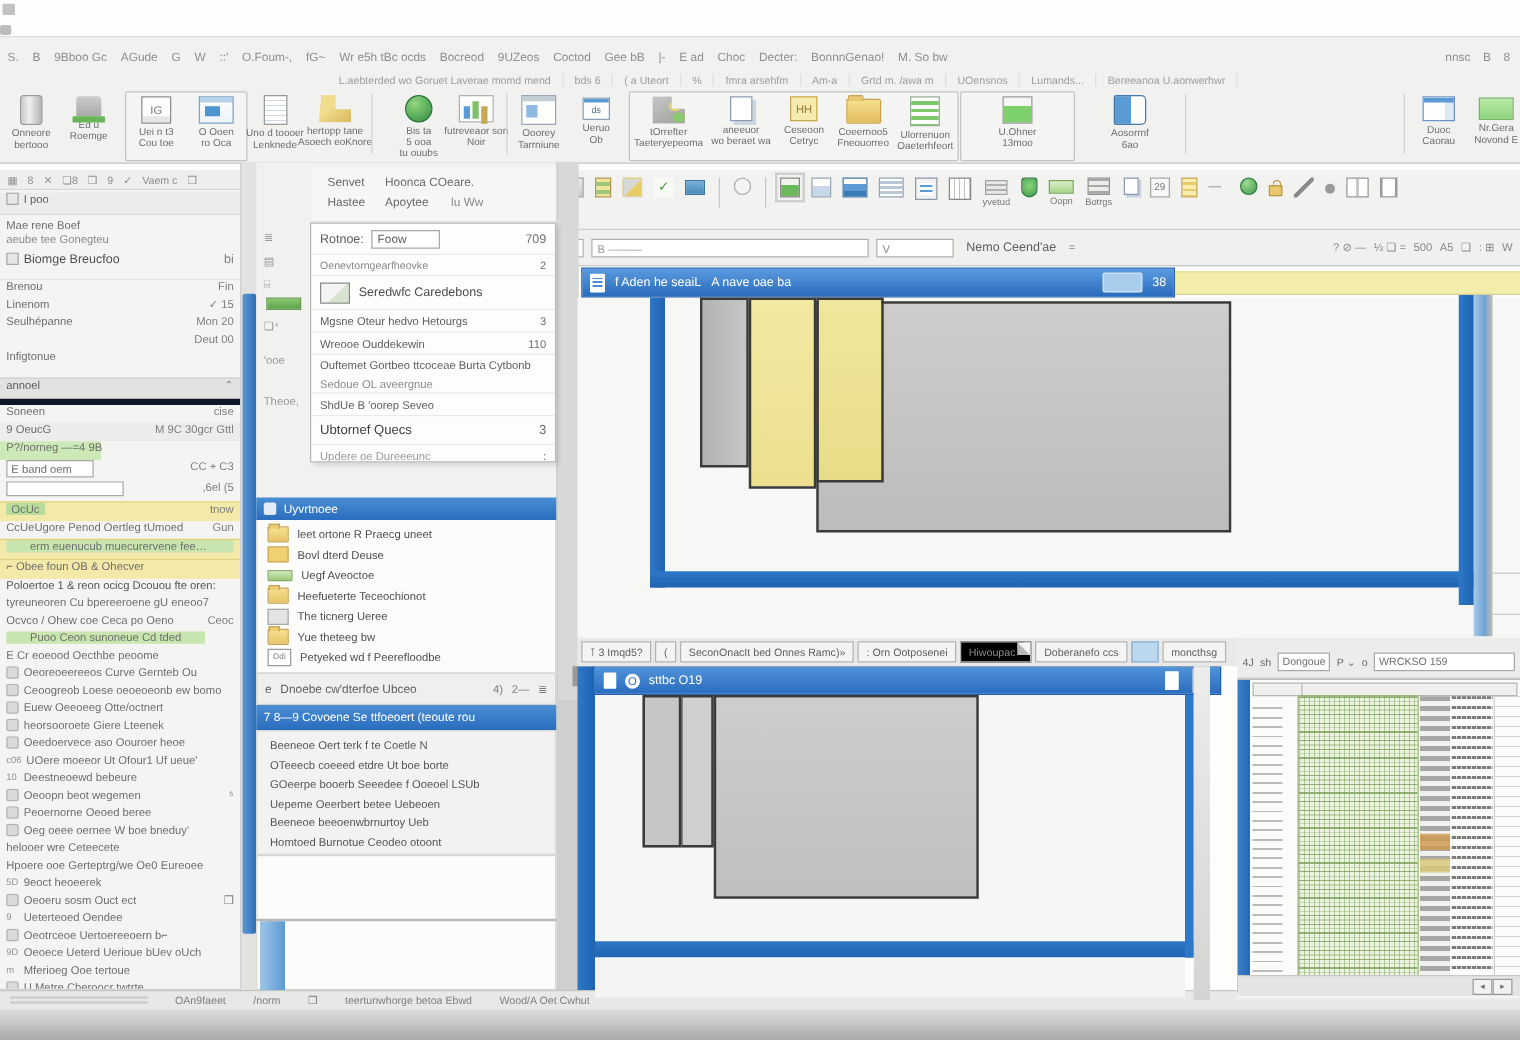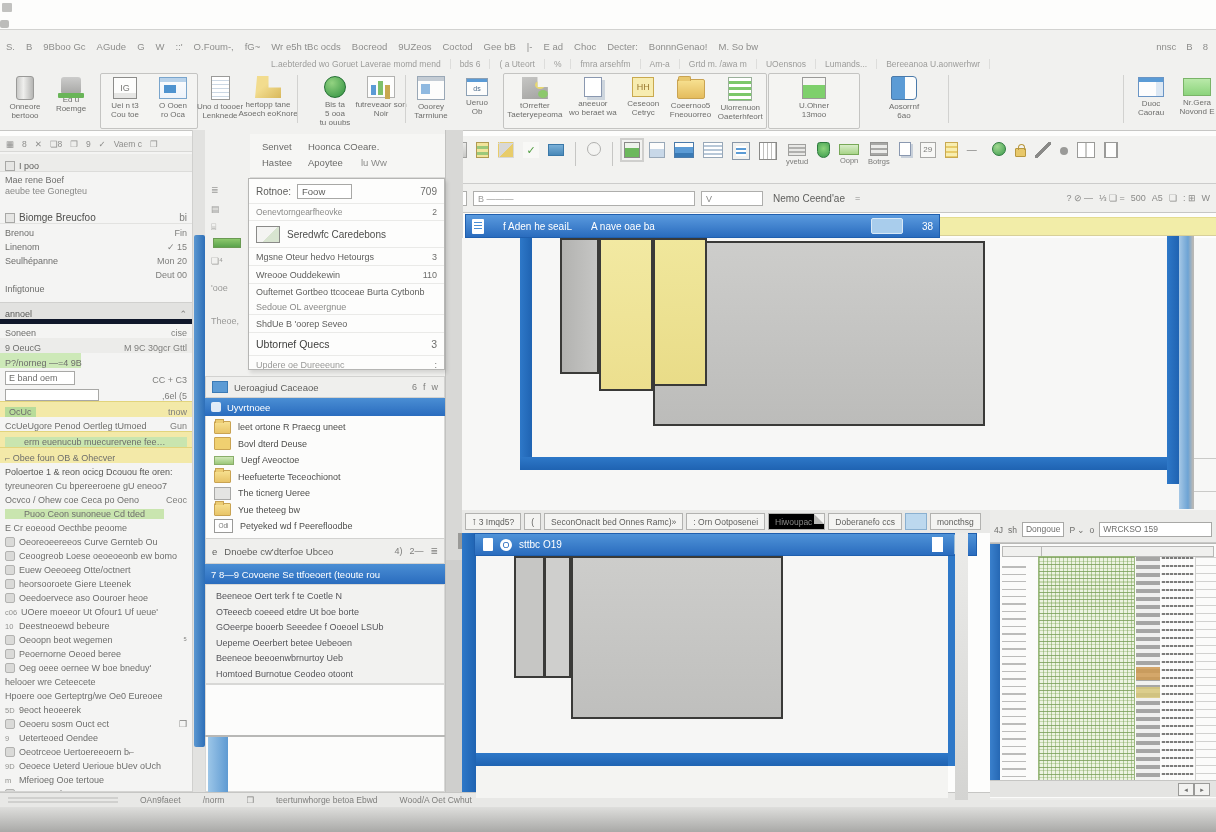--- a/index.html
+++ b/index.html
@@ -104,21 +104,21 @@
   .fbox{background:#fff;border:1px solid #aeaeac;height:15px;font-size:9px;color:#8a8a88;line-height:15px;padding:0 4px;box-sizing:border-box}
   #fb-name{width:20px}
   #fb-f1{width:222px;color:#9a9a98}
   #fb-f2{width:62px}
   #fb-label{font-size:10px;color:#5e5e5c;padding:0 4px}
   .fr{font-size:9px;color:#8a8a88;white-space:nowrap}
   .fsp{flex:1}
 
   
   #leftpanel{left:0;top:152px;width:192px;height:640px;background:#f4f4f3;border-bottom:1px solid #d4d4d2;overflow:hidden;padding-top:2px;box-sizing:border-box}
-  .lrow{display:flex;align-items:flex-end;height:14px;padding:0 5px;font-size:9px;color:#6e6e6c;white-space:nowrap;overflow:hidden}
+  .lrow{display:flex;align-items:flex-start;height:14px;padding:0 5px;font-size:9px;color:#6e6e6c;white-space:nowrap;overflow:hidden}
   .lrow .lt{overflow:hidden;text-overflow:ellipsis}
   .lrow .lt2{display:none}
   .lrow .sp{flex:1}
   .lrow .lr{color:#7e7e7c;padding-left:3px}
   .lrow.hd{height:17px;background:#ececea;border-bottom:1px solid #dcdcda;color:#5e5e5c}
   .lrow.two{height:27px;display:block;padding-top:3px;line-height:11px}
   .lrow.two .lt2{display:block;color:#8a8a88}
   .lrow.big{height:21px;font-size:10px;color:#4e4e4c;border-bottom:1px solid #e2e2e0}
   .lrow.sec{height:16px;background:#e2e2e0;border-top:1px solid #d0d0ce;border-bottom:5px solid #0f172a;margin-top:8px;color:#5a5a58}
   .lrow.ctrl{background:#ececea;height:15px}
@@ -185,21 +185,21 @@
   #mid-gap{position:absolute;left:0;top:554px;width:240px;height:108px;background:#fcfcfb;border:1px solid #d8d8d6;box-sizing:border-box}
   #mid-rule{position:absolute;left:0;top:605px;width:240px;height:2px;background:#b8b8b6}
   #mid-bluecol{position:absolute;left:3px;top:607px;width:20px;height:55px;background:linear-gradient(90deg,#9cc6e8,#5e9ad2)}
 
   
   #divider2{left:445px;top:130px;width:17px;height:670px;background:#d8d8d6;border-left:1px solid #c2c2c0}
   #divider2 .lower{position:absolute;left:0;top:430px;width:17px;height:240px;background:#cfcfcd}
 
   
   #win1{left:462px;top:213px;width:754px;height:297px;z-index:4}
-  #w1-title{position:absolute;left:3px;top:1px;width:475px;height:24px;background:linear-gradient(#5a9ade,#2a6cbe);border:1px solid #1f5fae;box-sizing:border-box;display:flex;align-items:center;color:#fff;font-size:10px;gap:19px;padding:0 6px}
+  #w1-title{position:absolute;left:3px;top:1px;width:475px;height:24px;background:linear-gradient(#5a9ade,#2a6cbe);border:1px solid #1f5fae;box-sizing:border-box;display:flex;align-items:center;color:#fff;font-size:10px;gap:8px;padding:0 6px}
   #w1-title .doc-ic{width:12px;height:15px;background:#fff;border-radius:1px;position:relative;flex:none}
   #w1-title .doc-ic::after{content:"";position:absolute;left:2px;top:3px;right:2px;height:8px;background:repeating-linear-gradient(#4a8ed4 0 1.5px,#fff 1.5px 3px)}
   #w1-btn{width:30px;height:14px;background:#a9cdec;border:1px solid #d8e8f6;border-radius:2px;flex:none}
   #w1-yellow{position:absolute;left:478px;top:4px;width:276px;height:17px;background:#f2eda8;border-top:1px solid #e4dc8e;border-bottom:1px solid #d8d09a}
   #w1-canvas{position:absolute;left:0;top:25px;width:754px;height:272px;background:#f7f7f6}
   .bar-blue{position:absolute;background:linear-gradient(90deg,#2e78c8,#1f63b2)}
   #w1-left{left:58px;top:25px;width:12px;height:232px}
   #w1-bottom{left:58px;top:244px;width:659px;height:13px;background:linear-gradient(#2e78c8,#1f63b2)}
   #w1-right{left:705px;top:23px;width:12px;height:248px}
   #w1-lightbar{position:absolute;left:717px;top:23px;width:15px;height:273px;background:linear-gradient(90deg,#a6c8e6,#6da3d4 60%,#b8b8b6 92%)}
@@ -1055,28 +1055,20 @@
 
         <div class="pbrow dim">
 
           <span class="pb-l">Updere oe Dureeeunc</span>
 
           <span class="sp"></span>
           <span class="pb-r hw">:</span>
         </div>
       </div>
 
-    <div id="panelC-bar">
-      <span class="ci"></span>
-      <span>Ueroagiud Caceaoe</span>
-      <span class="sp"></span>
-      <span class="cbar-r">6</span>
-      <span class="cbar-r">f</span>
-      <span class="cbar-r">w</span>
-    </div>
     <div class="bluebar" id="blue1">
       <span class="bic"></span>
       <span>Uyvrtnoee</span>
     </div>
     <div id="listC">
 
         <div class="crow">
           <span class="li-ic empty folder"></span>
           <span>leet ortone R Praecg uneet</span>
         </div>

